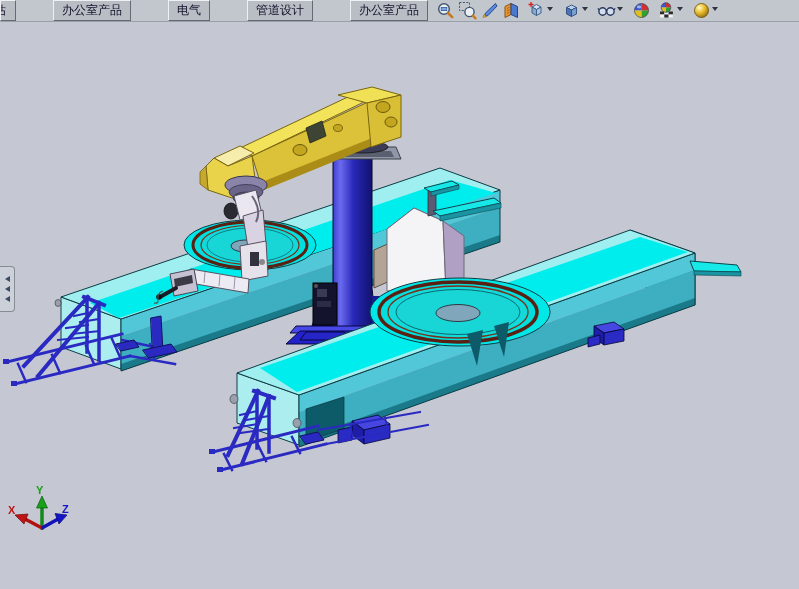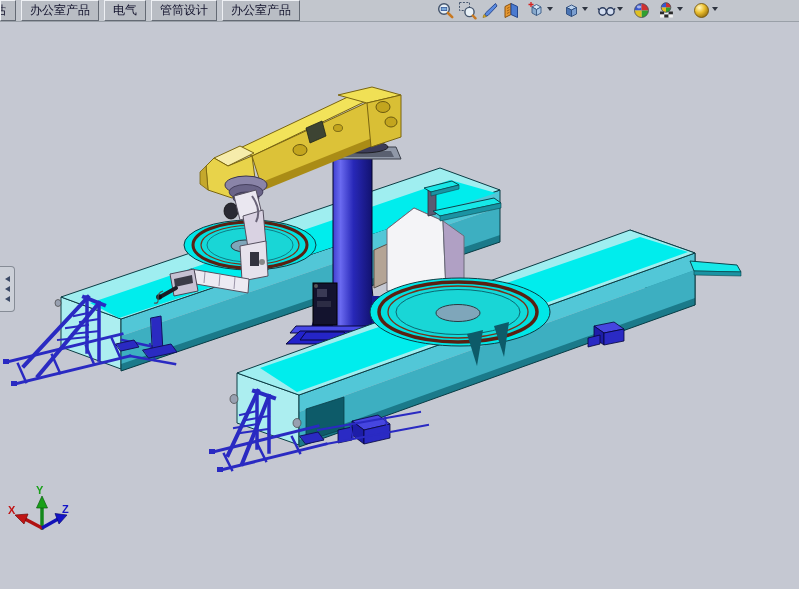--- a/index.html
+++ b/index.html
@@ -7,21 +7,21 @@
     width:799px;height:589px;position:relative;overflow:hidden;
     background:#c5c8d2;
     font-family:"Liberation Sans","DejaVu Sans",sans-serif;
   }
   
   .toolbar{
     position:absolute;top:0;left:0;width:799px;height:21px;
     background:#c2c6cd;border-bottom:1px solid #9aa0a8;z-index:20;
     display:flex;align-items:stretch;
   }
-  .tabs{display:flex;align-items:flex-start;height:21px;}
+  .tabs{display:flex;align-items:flex-start;height:21px;gap:32px;}
   .tab{
     background:#b9bdc4;
     border:1px solid;border-color:#eef0f4 #646a74 #646a74 #eef0f4;
     padding:1px 8px;margin-right:5px;font-size:12px;color:#10102a;
     display:flex;align-items:center;white-space:nowrap;cursor:default;
   }
   .tab-partial{width:12px;padding:1px 1px;overflow:hidden;}
   .tab-partial span{margin-left:-8px;}
   .hicons{
     position:absolute;left:436px;top:1px;height:19px;
@@ -251,21 +251,21 @@
   <span class="panel-arrow"></span>
 </div>
 
 <div class="toolbar">
   <div class="tabs">
     <div class="tab tab-partial">
       <span>估</span>
     </div>
     <div class="tab">办公室产品</div>
     <div class="tab">电气</div>
-    <div class="tab">管筒设计</div>
+    <div class="tab">管道设计</div>
     <div class="tab">办公室产品</div>
   </div>
 </div>
 
 <div class="hicons">
 
   <span class="hicon" title="zoom-to-fit">
     <svg width="19" height="19" viewBox="0 0 19 19">
       <circle cx="8" cy="8" r="5.3" fill="#e8f0f6" stroke="#46566e" stroke-width="1.5"></circle>
       <path d="M12,12 L16.2,16.2" stroke="#c87820" stroke-width="2.6" stroke-linecap="round"></path>

